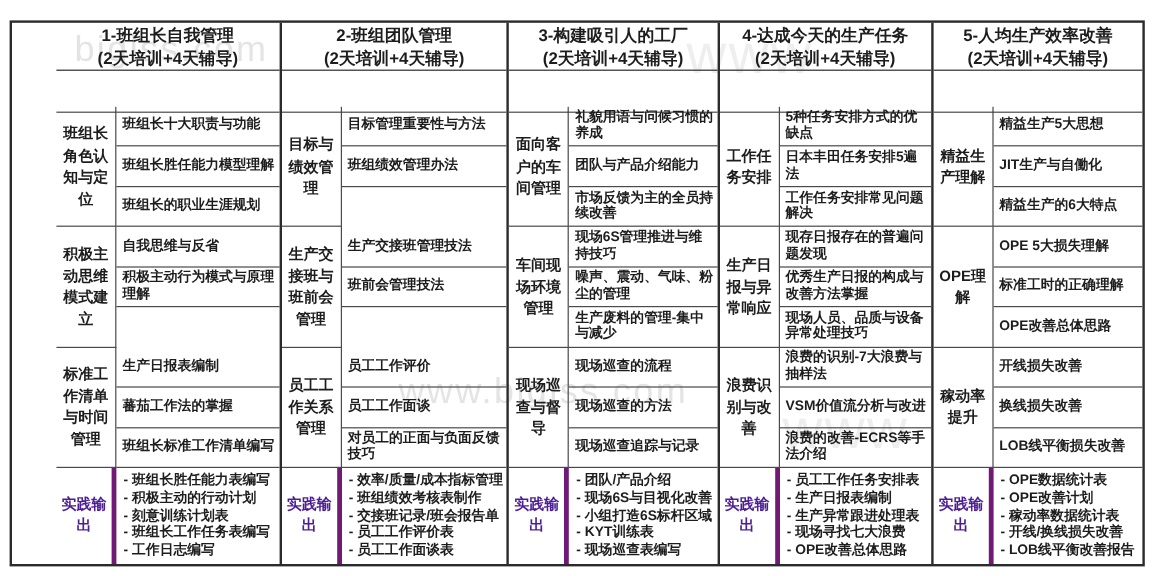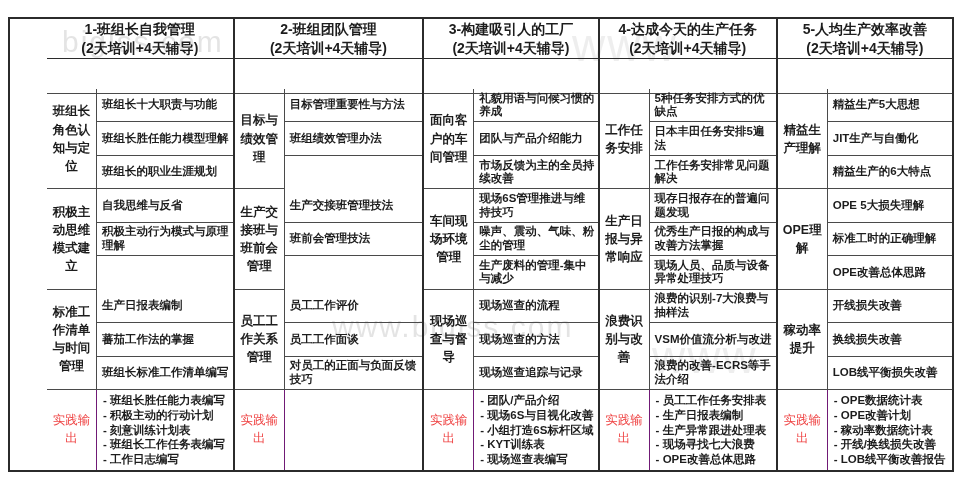--- a/index.html
+++ b/index.html
@@ -18,22 +18,22 @@
   .cell{border-bottom:1px solid #4a4a4a;display:flex;align-items:center;
        justify-content:center;text-align:center;min-width:0;min-height:0;overflow:hidden;}
   .head{grid-column:1/3;flex-direction:column;font-weight:700;font-size:14px;
        line-height:1.3;border-bottom:1px solid #2b2b2b;}
   .sub{font-weight:400;font-size:13px;margin-top:34px;}
   .unitcol{border-right:1px solid #4a4a4a;}
   .unit{grid-column:1;grid-row:span 3;border-right:1px solid #4a4a4a;
        font-weight:700;font-size:12.5px;line-height:1.45;padding:0 2px;}
   .point{grid-column:2;font-weight:600;font-size:11.5px;line-height:1.18;
        justify-content:flex-start;text-align:left;padding:1px 3px 1px 5px;}
-  .prlabel{grid-column:1;border-right:1px solid #701a75;border-bottom:none;
-       font-weight:400;font-size:12.5px;color:#ef4444;line-height:1.4;padding:0 2px;}
+  .prlabel{grid-column:1;border-right:4px solid #701a75;border-bottom:none;
+       font-weight:700;font-size:12.5px;color:#4c1d95;line-height:1.4;padding:0 2px;}
   .prlist{grid-column:2;border-bottom:none;flex-direction:column;
        align-items:flex-start;justify-content:center;padding:2px 2px 2px 6px;}
   .pi{font-weight:700;font-size:11.5px;line-height:1.28;text-align:left;white-space:nowrap;}
   .pi::before{content:"- ";}
 </style>
 </head>
 <body>
 
 <span class="watermark" style="left:30px;top:25px;">biglss.com</span>
 <span class="watermark wm2" style="left:540px;top:18px;">www</span>
@@ -81,20 +81,27 @@
     <div class="cell point">目标管理重要性与方法</div>
     <div class="cell point">班组绩效管理办法</div>
     <div class="cell unit">生产交接班与班前会管理</div>
     <div class="cell point">生产交接班管理技法</div>
     <div class="cell point">班前会管理技法</div>
     <div class="cell unit">员工工作关系管理</div>
     <div class="cell point">员工工作评价</div>
     <div class="cell point">员工工作面谈</div>
     <div class="cell point">对员工的正面与负面反馈技巧</div>
     <div class="cell prlabel">实践输出</div>
+    <div class="cell prlist">
+      <div class="pi">效率/质量/成本指标管理</div>
+      <div class="pi">班组绩效考核表制作</div>
+      <div class="pi">交接班记录/班会报告单</div>
+      <div class="pi">员工工作评价表</div>
+      <div class="pi">员工工作面谈表</div>
+    </div>
   </div>
 
   <div class="module m2">
     <div class="cell head">
       <div>3-构建吸引人的工厂</div>
       <div>(2天培训+4天辅导)</div>
     </div>
     <div class="cell sub unitcol">单元</div>
     <div class="cell sub">核心知识点</div>
     <div class="cell unit">面向客户的车间管理</div>

